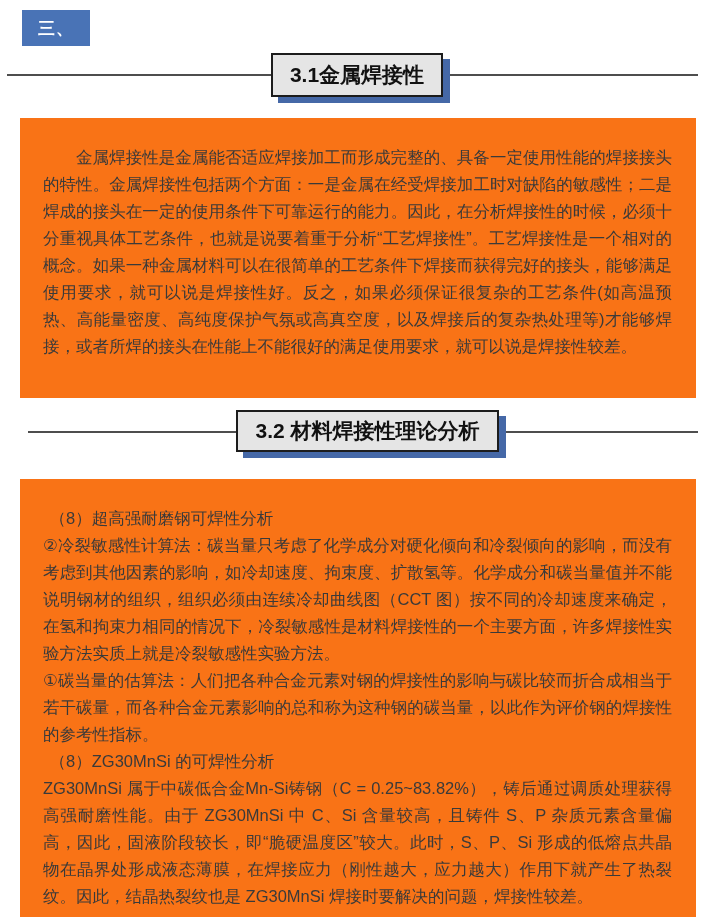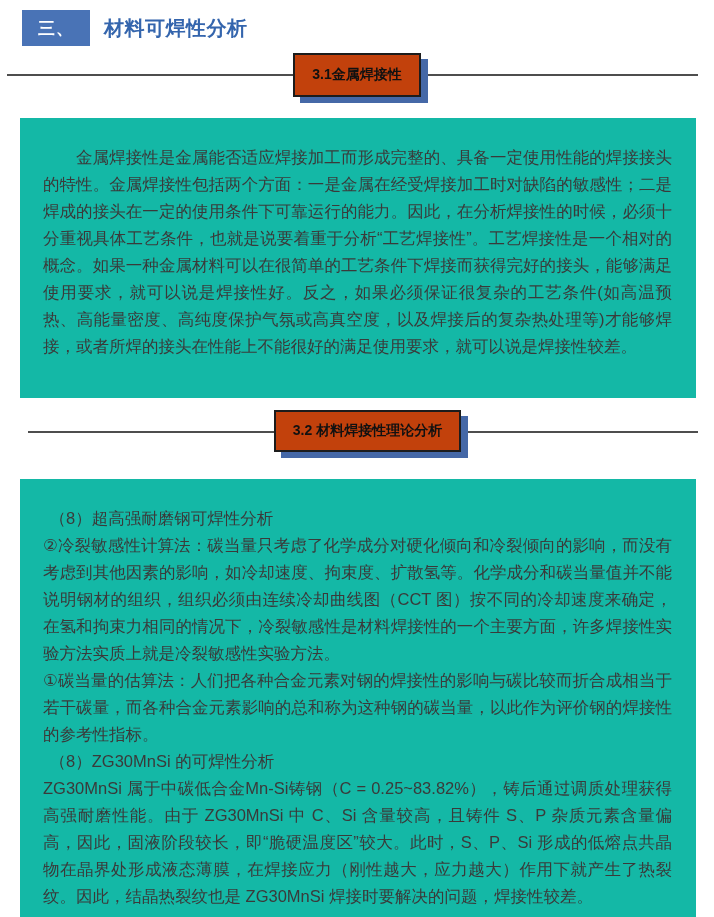--- a/index.html
+++ b/index.html
@@ -53,40 +53,40 @@
   .divider .rule {
     position: absolute;
     left: 7px;
     right: 16px;
     top: 21px;
     border-top: 2px solid #4E4E4E;
   }
   .badge {
     position: relative;
     z-index: 1;
-    background: #c2410c;
+    background: #e5e5e5;
     border: 2px solid #1C1C1C;
     box-shadow: 7px 6px 0 #4568A7;
-    font-size: 14px;
+    font-size: 21px;
     font-weight: bold;
     color: #111111;
     padding: 0 17px;
     height: 44px;
     display: flex;
     align-items: center;
     white-space: nowrap;
   }
   .divider-1 { margin-top: 7px; }
   .divider-1 .badge { height: 44px; }
   .divider-2 { margin-top: 12px; margin-left: 21px; }
   .divider-2 .badge { height: 42px; }
 
   
   .panel {
-    background: #14b8a6;
+    background: #f97316;
     width: 676px;
     margin-left: 20px;
     padding: 26px 24px 12px 23px;
     font-size: 16.5px;
     line-height: 27px;
     color: #3A3A3A;
     text-align: justify;
   }
   .panel p { margin: 0; }
   .panel-1 { margin-top: 15px; min-height: 280px; }
@@ -95,21 +95,20 @@
   .indent-2  { text-indent: 2em; }
   .indent-sm { text-indent: 0.4em; }
 </style>
 </head>
 <body>
 
 <div class="page">
 
   <div class="doc-header">
     <div class="num-box">三、</div>
-    <h1 class="doc-title">材料可焊性分析</h1>
   </div>
 
   <div class="divider divider-1">
     <div class="rule"></div>
     <div class="badge">3.1金属焊接性</div>
   </div>
 
   <div class="panel panel-1">
     <p class="indent-2">金属焊接性是金属能否适应焊接加工而形成完整的、具备一定使用性能的焊接接头的特性。金属焊接性包括两个方面：一是金属在经受焊接加工时对缺陷的敏感性；二是焊成的接头在一定的使用条件下可靠运行的能力。因此，在分析焊接性的时候，必须十分重视具体工艺条件，也就是说要着重于分析“工艺焊接性”。工艺焊接性是一个相对的概念。如果一种金属材料可以在很简单的工艺条件下焊接而获得完好的接头，能够满足使用要求，就可以说是焊接性好。反之，如果必须保证很复杂的工艺条件(如高温预热、高能量密度、高纯度保护气氛或高真空度，以及焊接后的复杂热处理等)才能够焊接，或者所焊的接头在性能上不能很好的满足使用要求，就可以说是焊接性较差。</p>
   </div>

